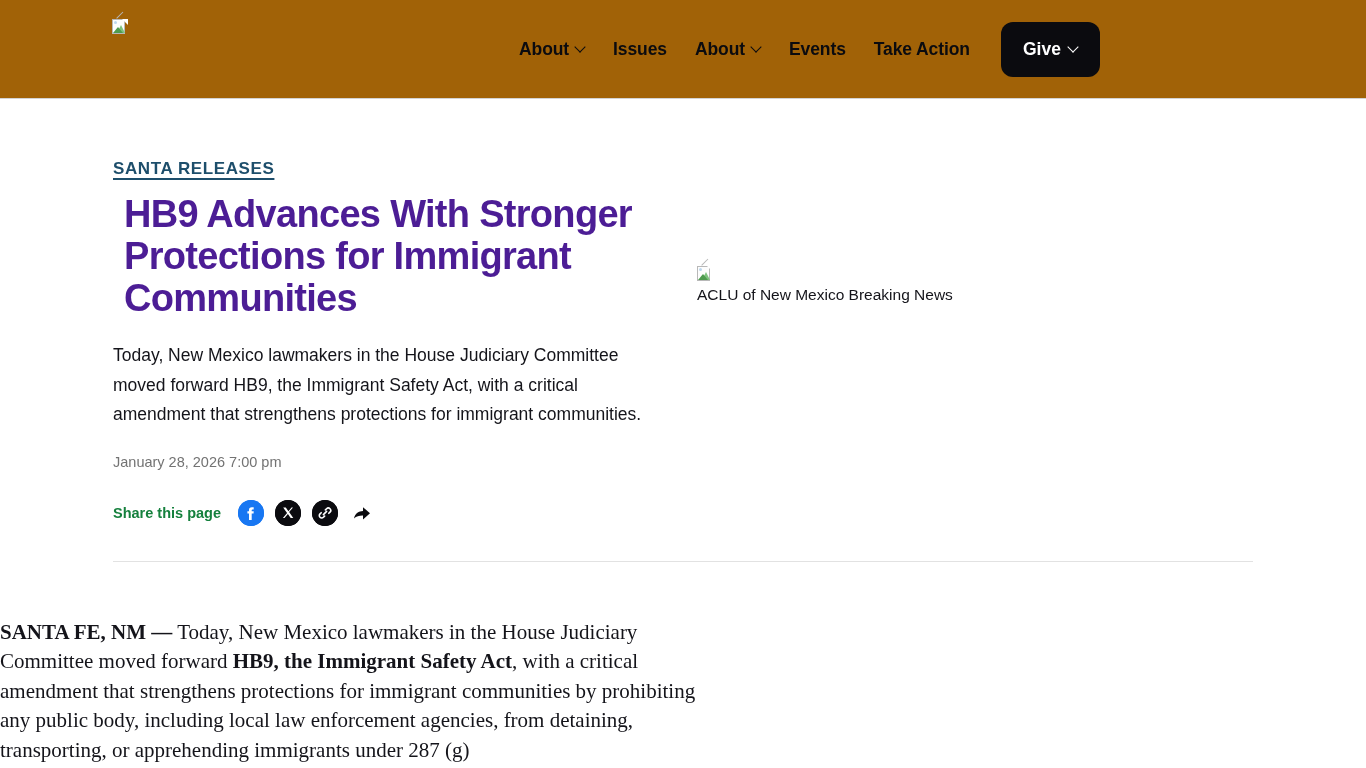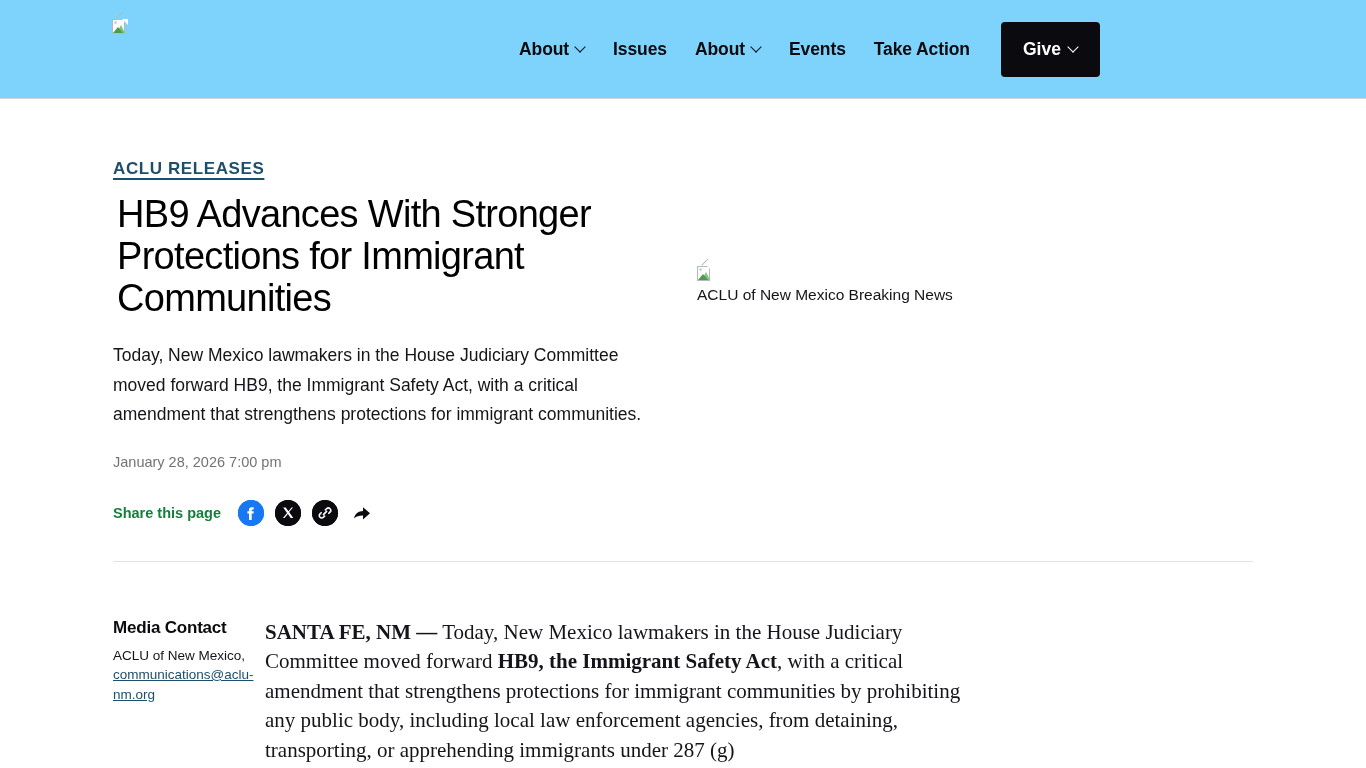--- a/index.html
+++ b/index.html
@@ -18,21 +18,21 @@
     -webkit-font-smoothing: antialiased;
   }
 
   
   .site-header {
     height: 99px;
     border-bottom: 1px solid #d3d3d3;
     display: flex;
     align-items: center;
     position: relative;
-    background: #7dd3fc;
+    background: #a16207;
   }
   .logo-wrap {
     position: absolute;
     left: 112px;
     top: 19px;
     width: 16px;
     height: 17px;
     display: block;
   }
   .broken-img {
@@ -124,21 +124,21 @@
     left: 0; top: 0;
     width: 7px; height: 7px;
     border-right: 1.6px solid #0b0b0f;
     border-bottom: 1.6px solid #0b0b0f;
     transform: rotate(45deg);
   }
   .give-btn {
     margin-left: 17px;
     background: #0b0b0f;
     color: #ffffff;
-    border-radius: 4px;
+    border-radius: 12px;
     padding: 14px 22px;
     font-size: 17.5px;
     font-weight: 700;
     display: inline-flex;
     align-items: center;
     gap: 8px;
     cursor: pointer;
     border: none;
     font-family: inherit;
     line-height: 1;
@@ -175,24 +175,24 @@
     color: #1d4e6b;
     text-decoration: underline;
     text-underline-offset: 4px;
     text-decoration-thickness: 2px;
     cursor: pointer;
     margin: 0 0 14px 0;
   }
   h1.headline {
     font-size: 38px;
     line-height: 42px;
-    font-weight: 400;
+    font-weight: 700;
     letter-spacing: -0.7px;
-    margin: 0 0 22px 4px;
-    color: #000000;
+    margin: 0 0 22px 11px;
+    color: #4c1d95;
     max-width: 560px;
   }
   .dek {
     font-size: 17.5px;
     line-height: 29.5px;
     color: #14141a;
     margin: 0 0 24px 0;
     max-width: 560px;
     font-weight: 400;
   }
@@ -338,21 +338,21 @@
 
   </nav>
 </header>
 
 <main class="page">
 
   <section class="hero">
 
     <div class="hero-left">
 
-      <a class="eyebrow" href="#">ACLU RELEASES</a>
+      <a class="eyebrow" href="#">SANTA RELEASES</a>
 
       <h1 class="headline">HB9 Advances With Stronger Protections for Immigrant Communities</h1>
 
       <p class="dek">Today, New Mexico lawmakers in the House Judiciary Committee moved forward HB9, the Immigrant Safety Act, with a critical amendment that strengthens protections for immigrant communities.</p>
 
       <div class="timestamp">January 28, 2026 7:00 pm</div>
 
       <div class="share-row">
         <span class="share-label">Share this page</span>
 
@@ -402,27 +402,20 @@
         <span class="alt-text">ACLU of New Mexico Breaking News</span>
       </div>
     </div>
 
   </section>
 
   <hr class="rule">
 
   <section class="article">
 
-    <aside class="contact-col">
-      <div class="contact-title">Media Contact</div>
-      <div class="contact-body">
-        <span>ACLU of New Mexico,</span><br>
-        <a class="contact-link" href="#">communications@aclu-nm.org</a>
-      </div>
-    </aside>
 
     <div class="body-col">
       <p><strong>SANTA FE, NM —</strong><span> Today, New Mexico lawmakers in the House Judiciary Committee moved forward </span><strong>HB9, the Immigrant Safety Act</strong><span>, with a critical amendment that strengthens protections for immigrant communities by prohibiting any public body, including local law enforcement agencies, from detaining, transporting, or apprehending immigrants under 287 (g)</span></p>
     </div>
 
   </section>
 
 </main>
 
 </body></html>

